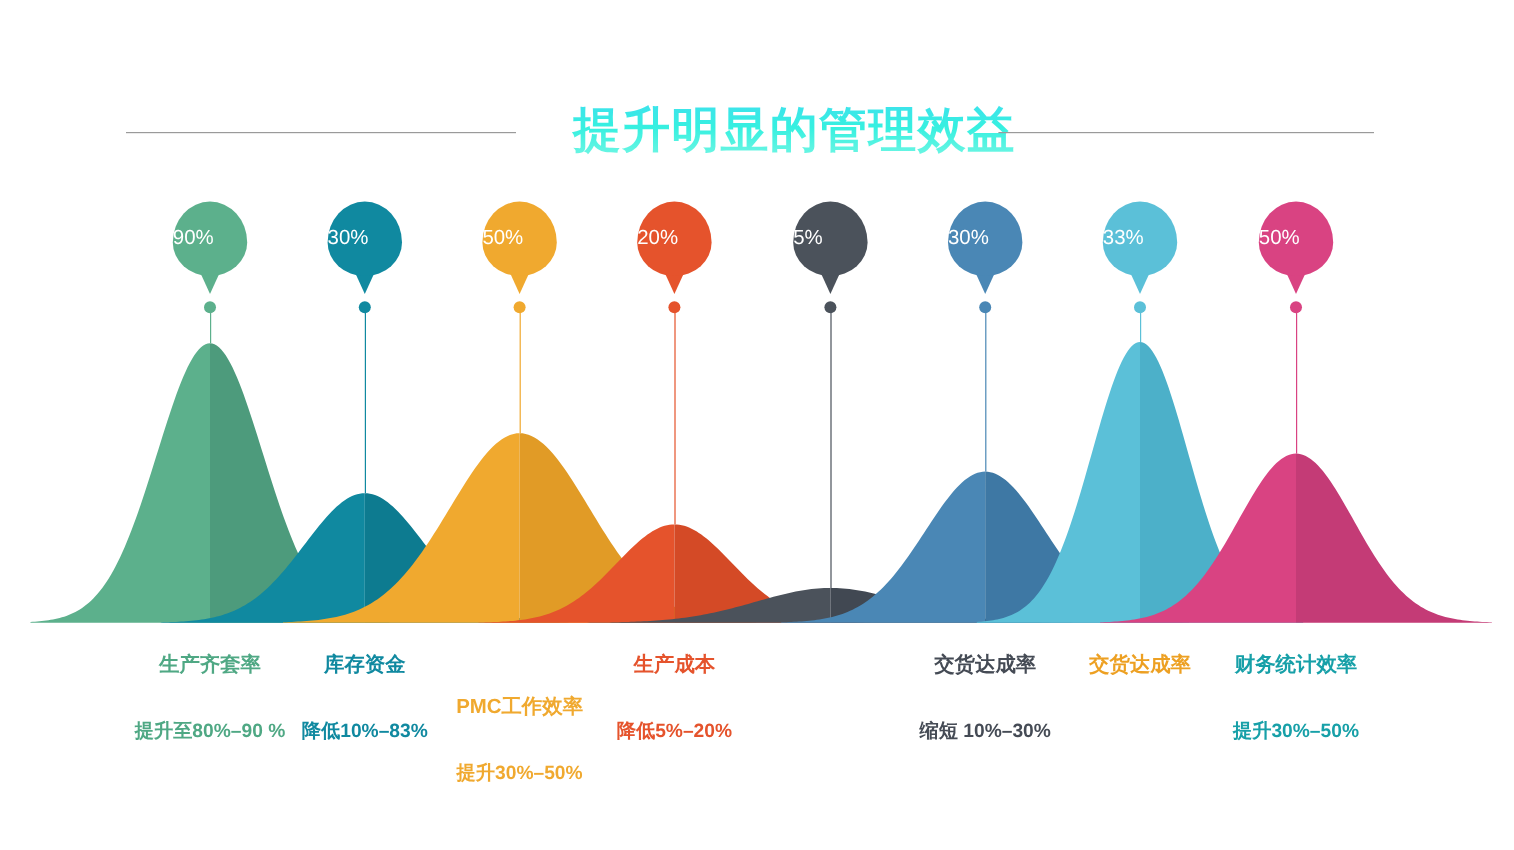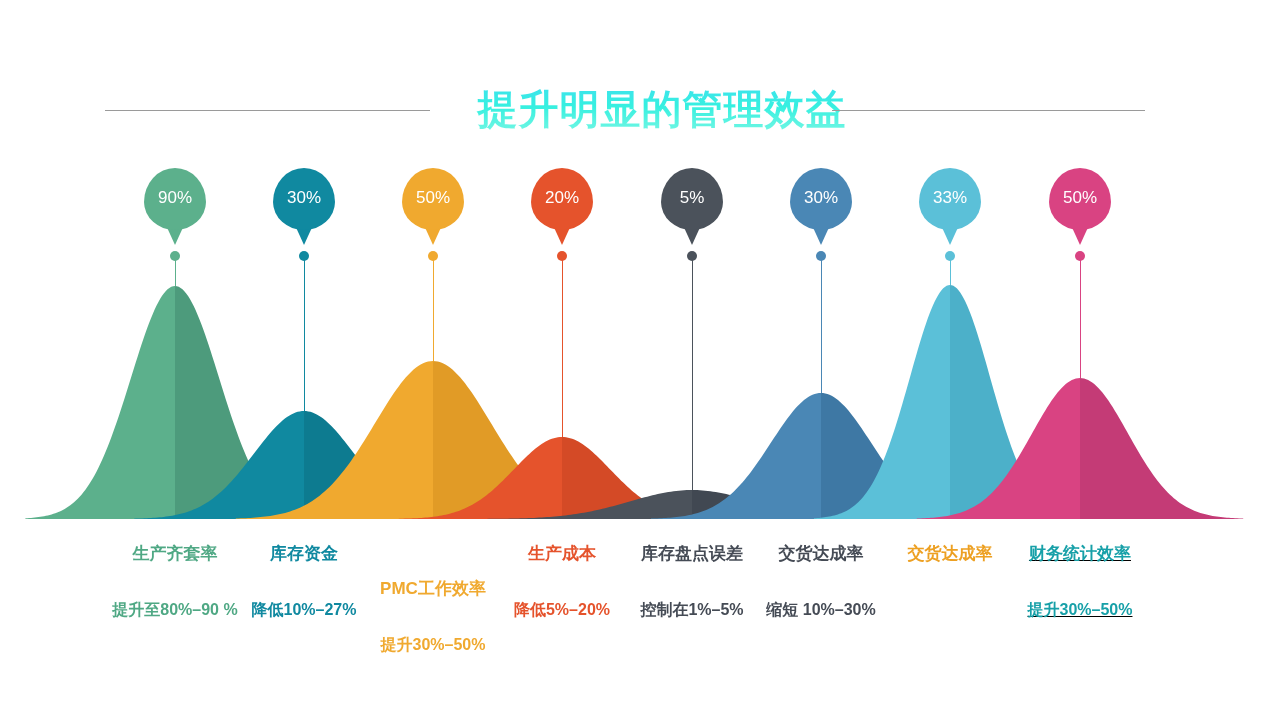--- a/index.html
+++ b/index.html
@@ -102,21 +102,21 @@
     border-top-style: solid;
     border-top-width: 33px;
   }
   .balloon-label {
     position: absolute;
     left: 0;
     top: 0;
     width: 62px;
     height: 62px;
     line-height: 60px;
-    text-align: center;
+    text-align: left;
     color: #ffffff;
     font-size: 17px;
     font-weight: normal;
     z-index: 3;
   }
   .balloon-dot {
     position: absolute;
     left: -5px;
     top: 251px;
     width: 10px;
@@ -276,38 +276,34 @@
     </div>
 </div>
 
 <div id="captions">
     <div class="caption-col" style="left: 95px; width: 160px;">
       <div class="caption-name" style="color: rgb(79, 168, 132);">生产齐套率</div>
       <div class="caption-detail" style="color: rgb(79, 168, 132);">提升至80%–90 %</div>
     </div>
     <div class="caption-col" style="left: 224px; width: 160px;">
       <div class="caption-name" style="color: rgb(16, 137, 160);">库存资金</div>
-      <div class="caption-detail" style="color: rgb(16, 137, 160);">降低10%–27%</div>
+      <div class="caption-detail" style="color: rgb(16, 137, 160);">降低10%–83%</div>
     </div>
     <div class="caption-col" style="left: 353px; width: 160px;">
       <div class="caption-name" style="color: rgb(240, 169, 47); margin-top: 35px;">PMC工作效率</div>
       <div class="caption-detail" style="color: rgb(240, 169, 47);">提升30%–50%</div>
     </div>
     <div class="caption-col" style="left: 482px; width: 160px;">
       <div class="caption-name" style="color: rgb(229, 83, 44);">生产成本</div>
       <div class="caption-detail" style="color: rgb(229, 83, 44);">降低5%–20%</div>
     </div>
-    <div class="caption-col" style="left: 612px; width: 160px;">
-      <div class="caption-name" style="color: rgb(69, 75, 85);">库存盘点误差</div>
-      <div class="caption-detail" style="color: rgb(69, 75, 85);">控制在1%–5%</div>
-    </div>
     <div class="caption-col" style="left: 741px; width: 160px;">
       <div class="caption-name" style="color: rgb(69, 75, 85);">交货达成率</div>
       <div class="caption-detail" style="color: rgb(69, 75, 85);">缩短 10%–30%</div>
     </div>
     <div class="caption-col" style="left: 870px; width: 160px;">
       <div class="caption-name" style="color: rgb(237, 160, 34);">交货达成率</div>
     </div>
-    <div class="caption-col" style="left: 1000px; width: 160px; text-decoration: underline;">
+    <div class="caption-col" style="left: 1000px; width: 160px;">
       <div class="caption-name" style="color: rgb(23, 160, 168);">财务统计效率</div>
       <div class="caption-detail" style="color: rgb(23, 160, 168);">提升30%–50%</div>
     </div>
   </div>
 
 </body></html>

